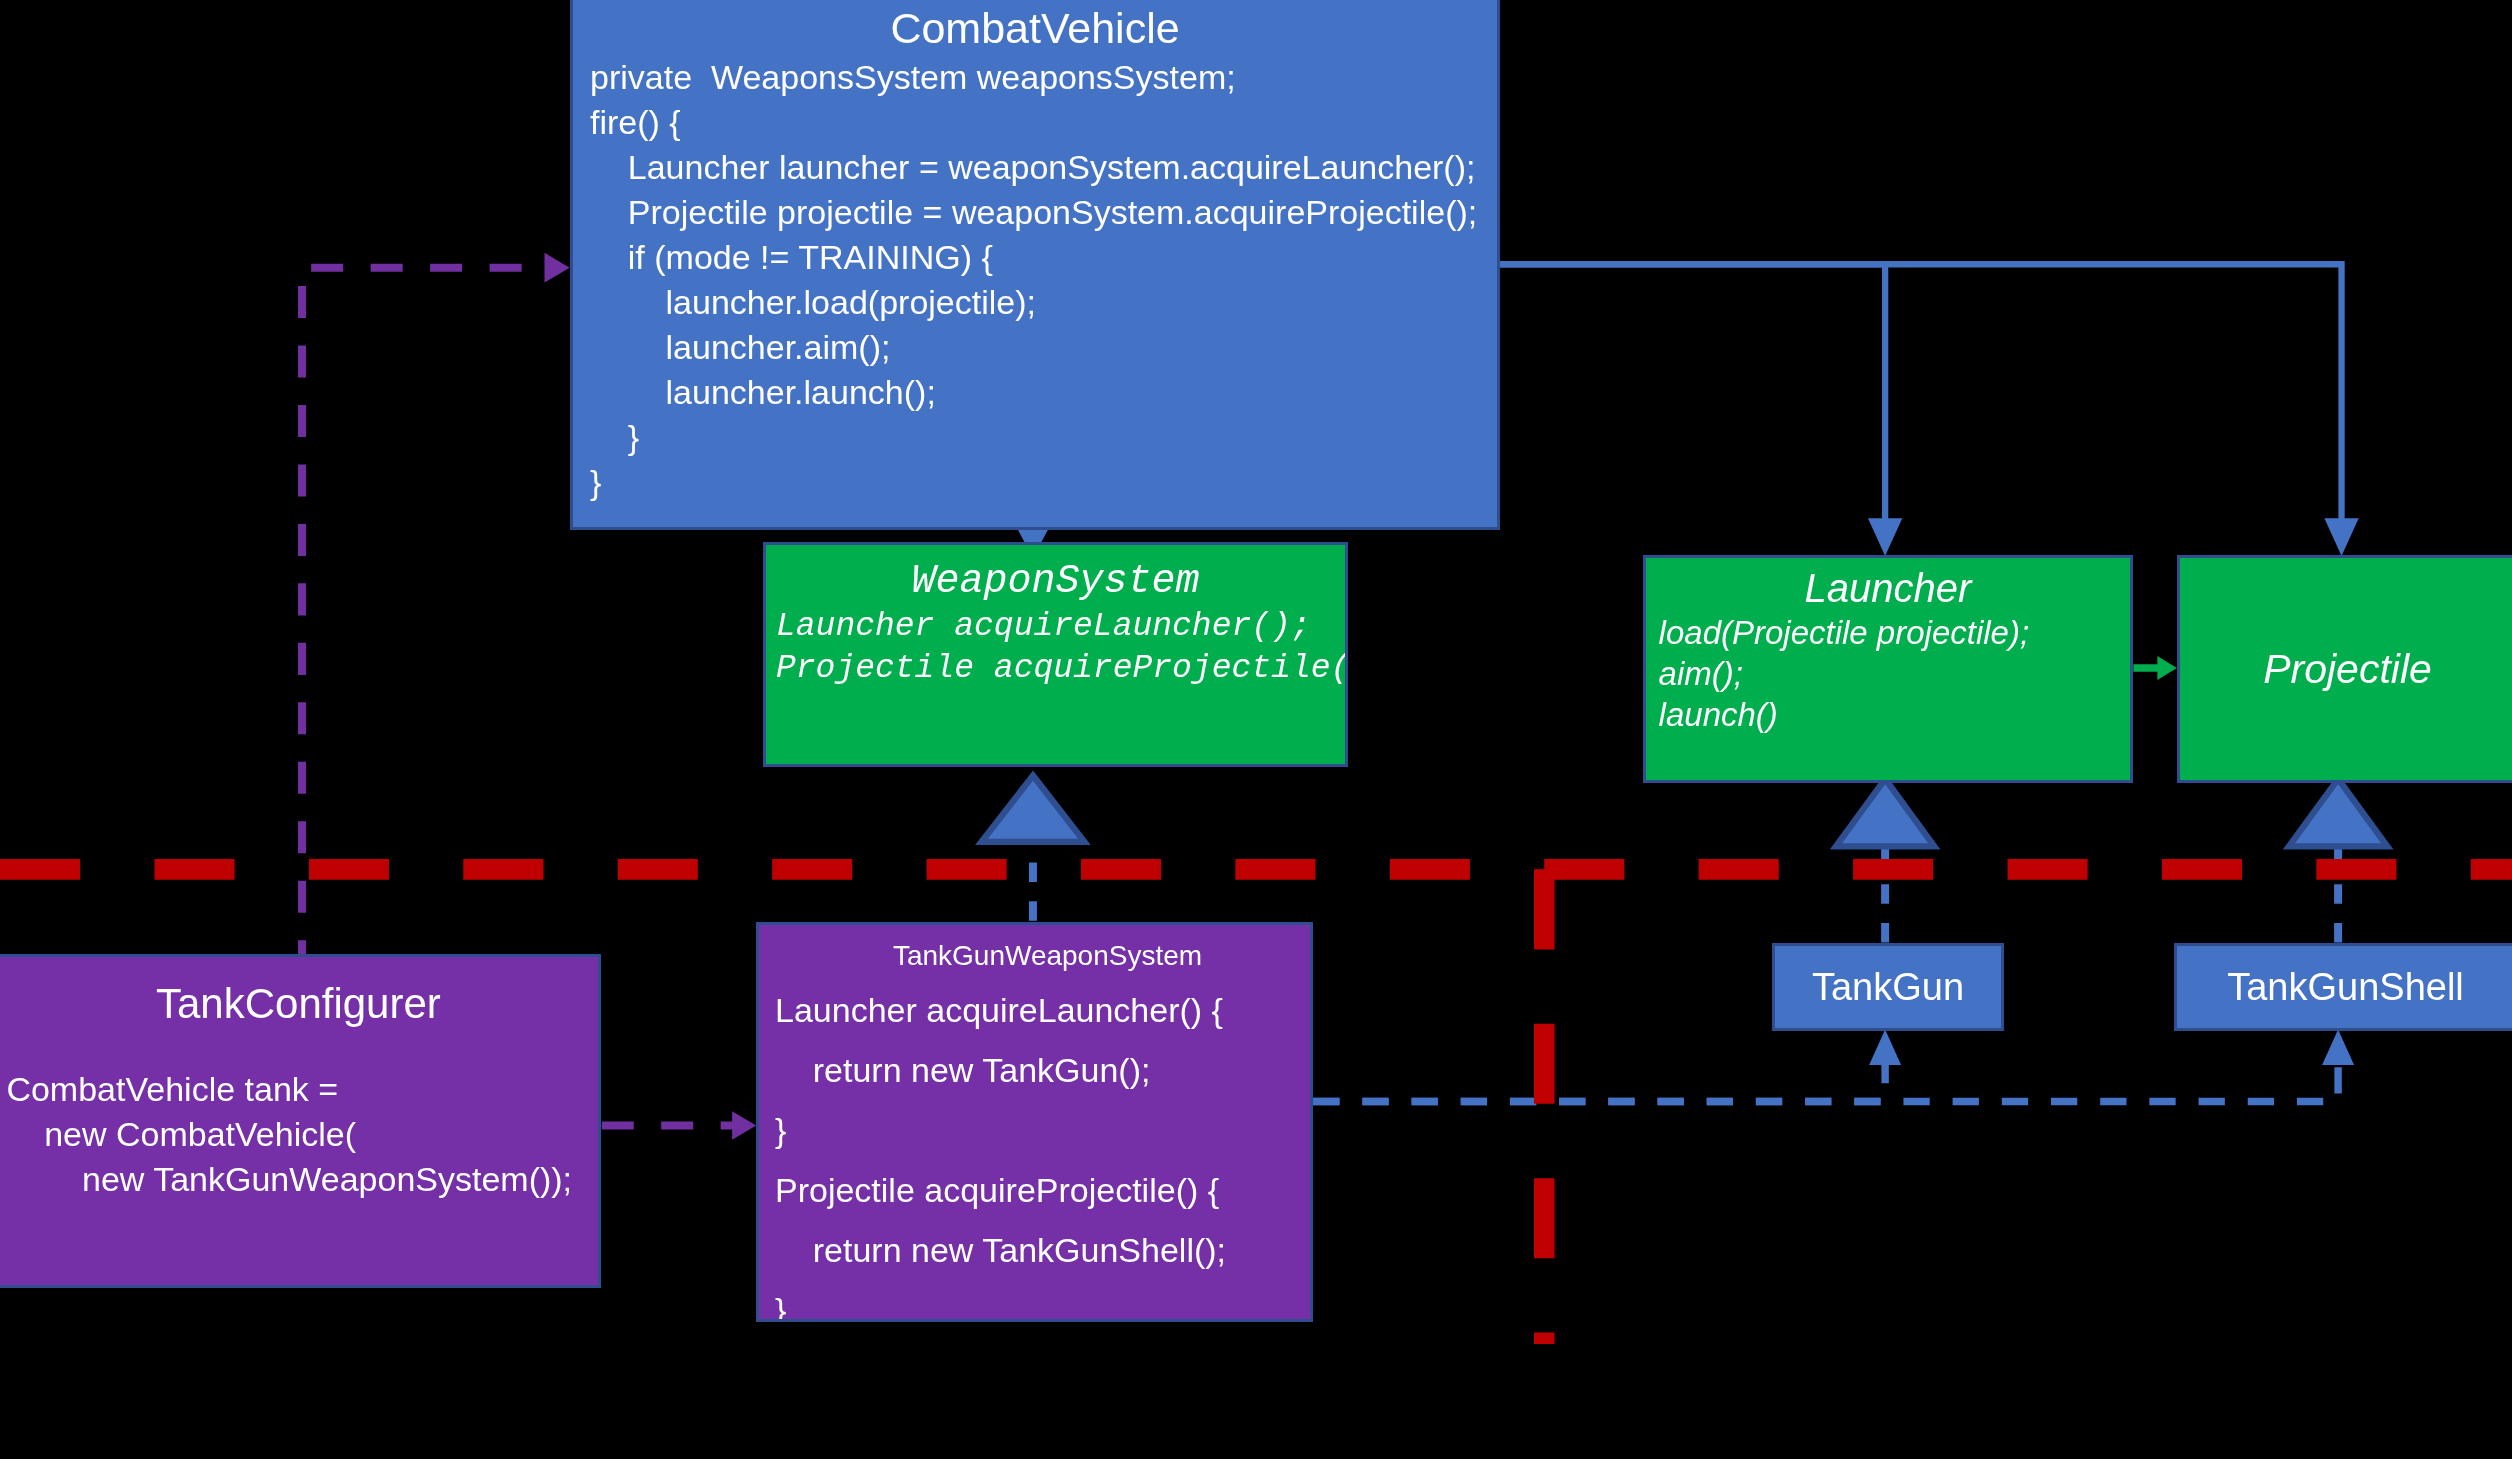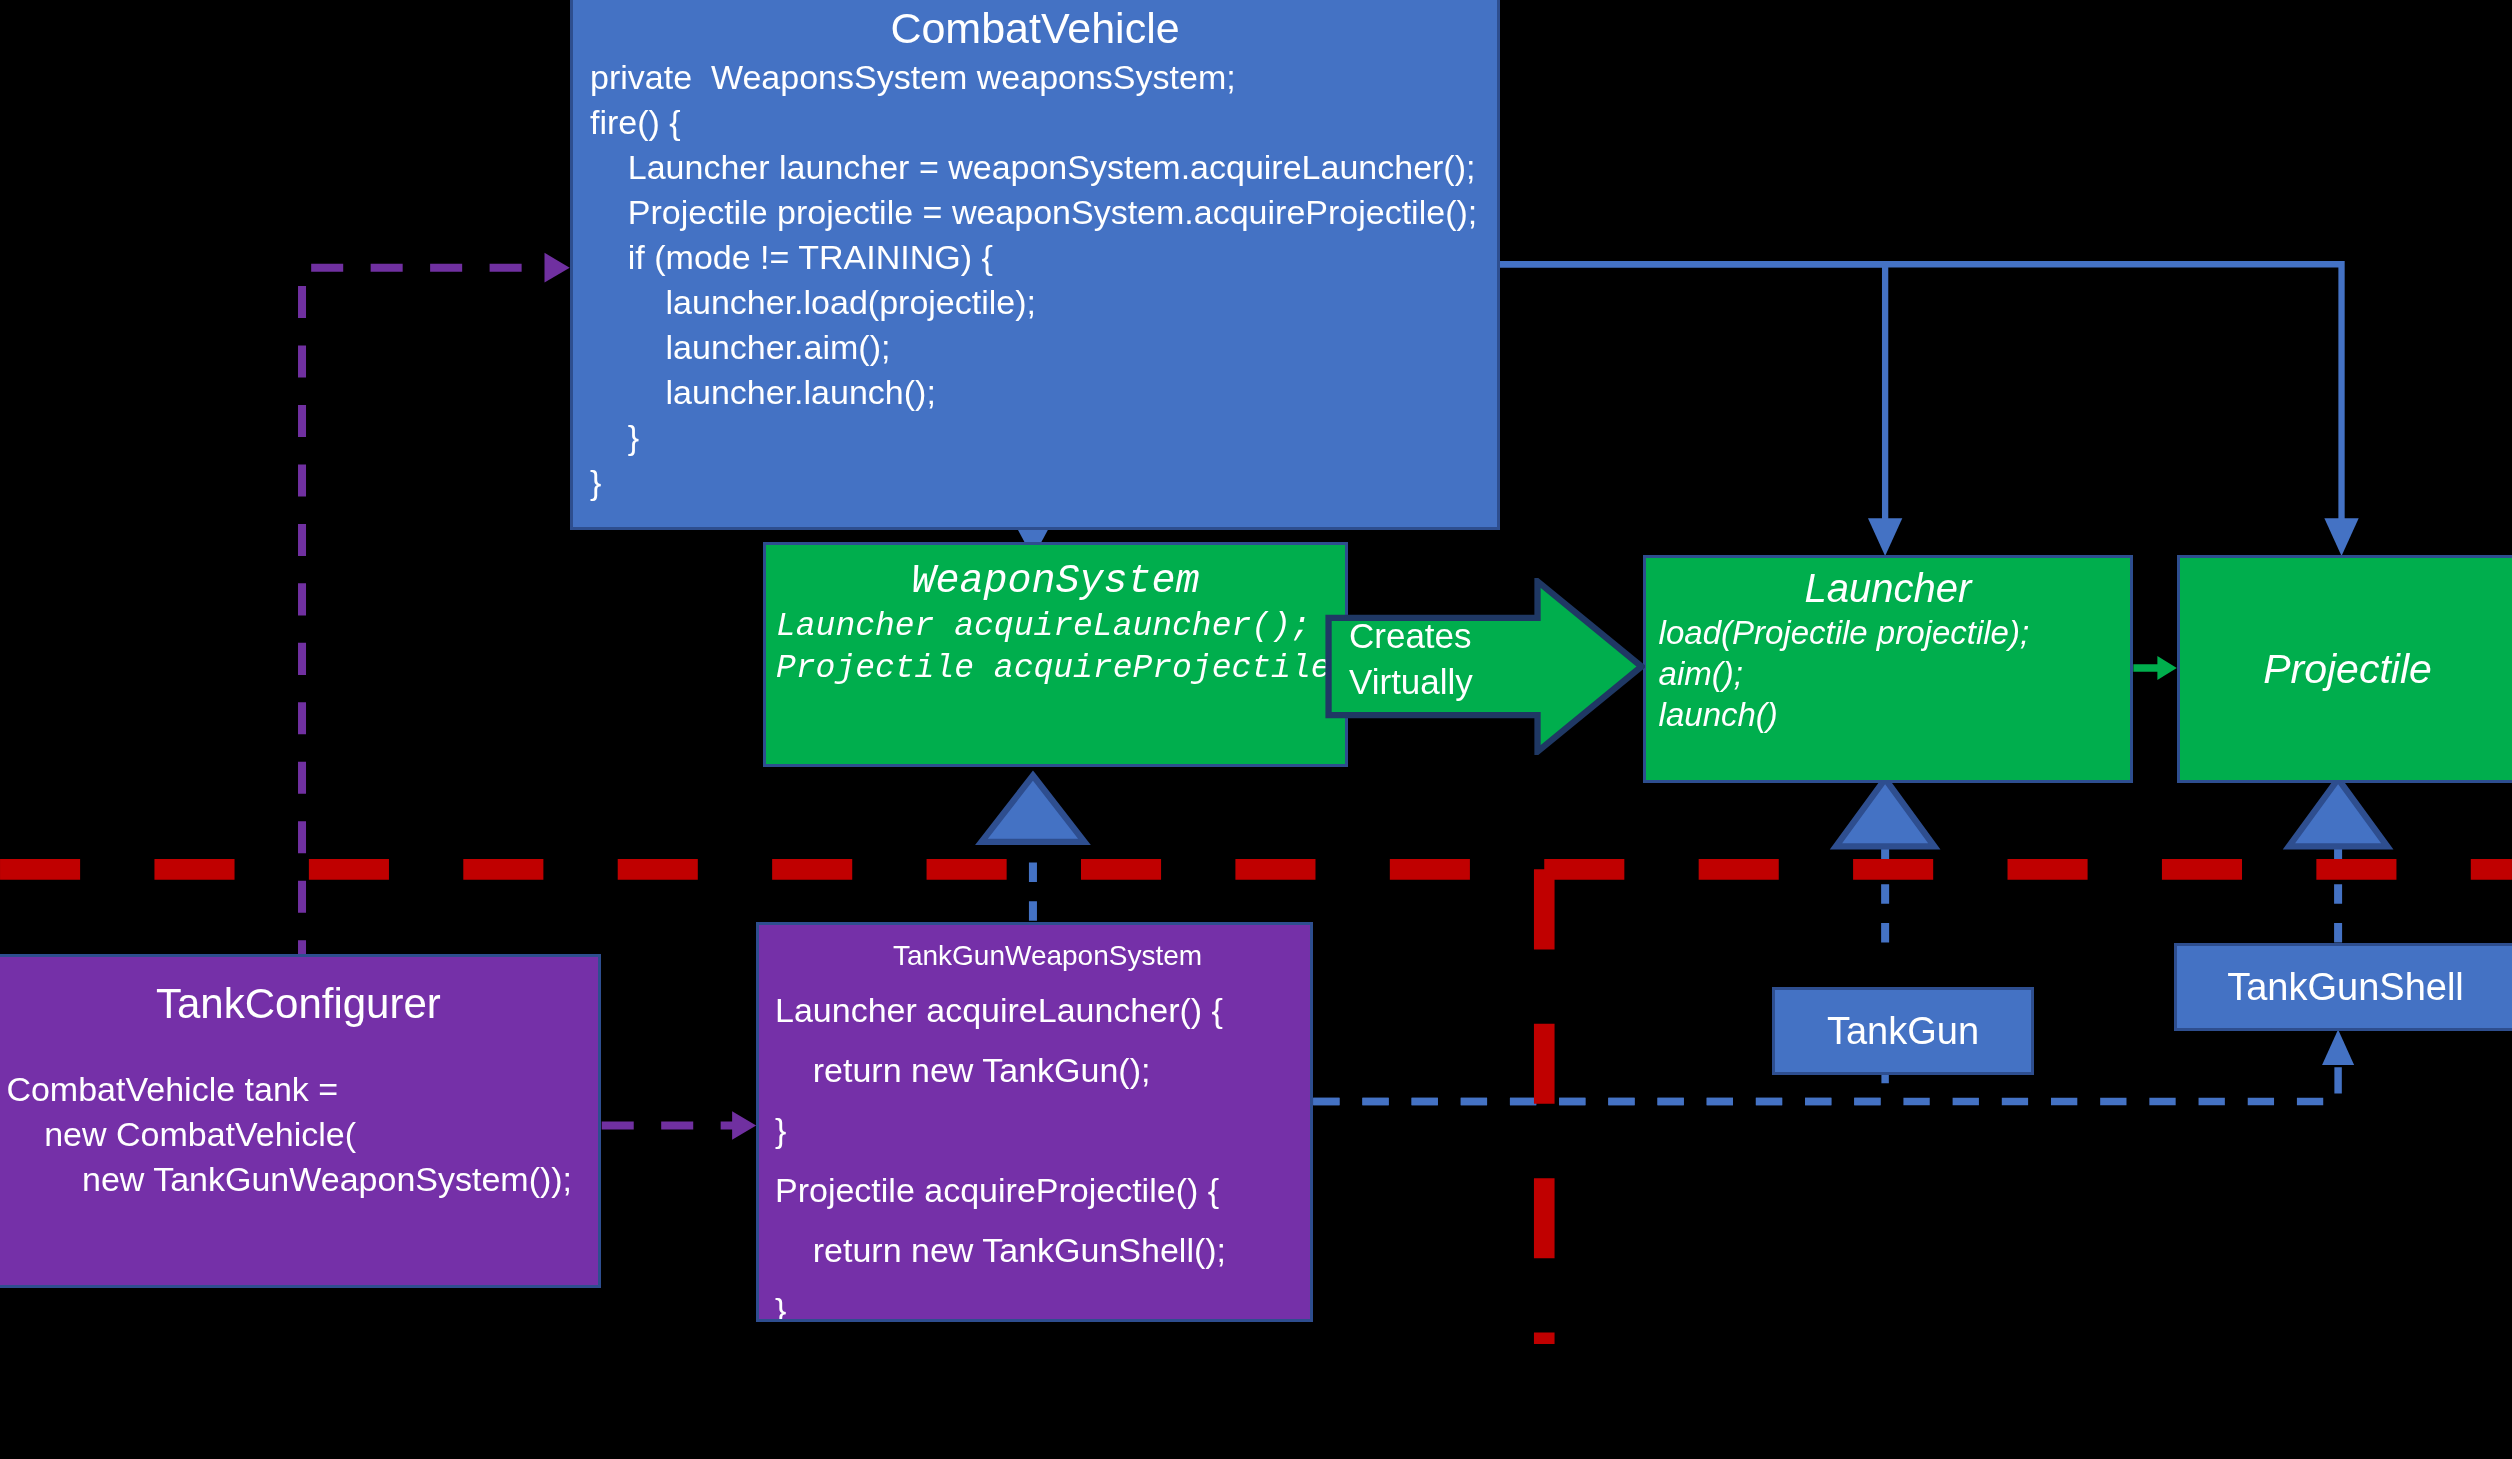--- a/index.html
+++ b/index.html
@@ -139,23 +139,23 @@
     margin-left: 26px;
   }
   #tank-gun-weapon-system .body {
     font-size: 34px;
     line-height: 60px;
     padding-left: 16px;
   }
   
   #tank-gun {
     left: 1772px; top: 943px;
-    width: 262px; height: 88px;
+    width: 232px; height: 88px;
     background: #4472C4;
-    display: flex; align-items: center; justify-content: center; margin-top: 44px;
+    display: flex; align-items: center; justify-content: center;
   }
   #tank-gun-shell {
     left: 2174px; top: 943px;
     width: 343px; height: 88px;
     background: #4472C4;
     display: flex; align-items: center; justify-content: center;
   }
   #tank-gun .title, #tank-gun-shell .title {
     font-size: 38px;
   }
@@ -303,22 +303,15 @@
   </div>
 
   <div class="node" id="tank-gun">
     <span class="title">TankGun</span>
   </div>
 
   <div class="node" id="tank-gun-shell">
     <span class="title">TankGunShell</span>
   </div>
 
-  <div id="creates-virtually">
-    <svg width="320" height="177" viewBox="0 0 560 310" xmlns="http://www.w3.org/2000/svg">
-      <path d="M6,70 L372,70 L372,6 L554,155 L372,304 L372,240 L6,240 Z" fill="#00AE4D" stroke="#1F3864" stroke-width="11" stroke-linejoin="miter"></path>
-    </svg>
-    <span class="cv-label">Creates
-Virtually</span>
-  </div>
 
 </div>
 
 
 </body></html>

